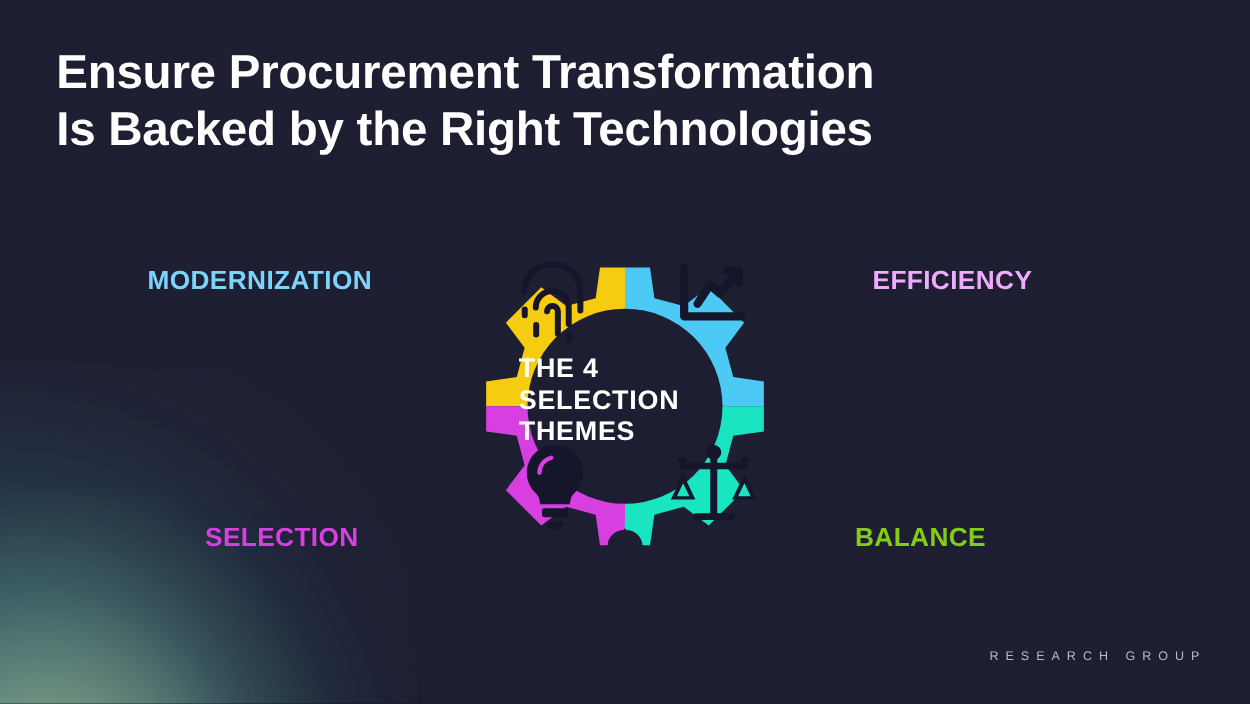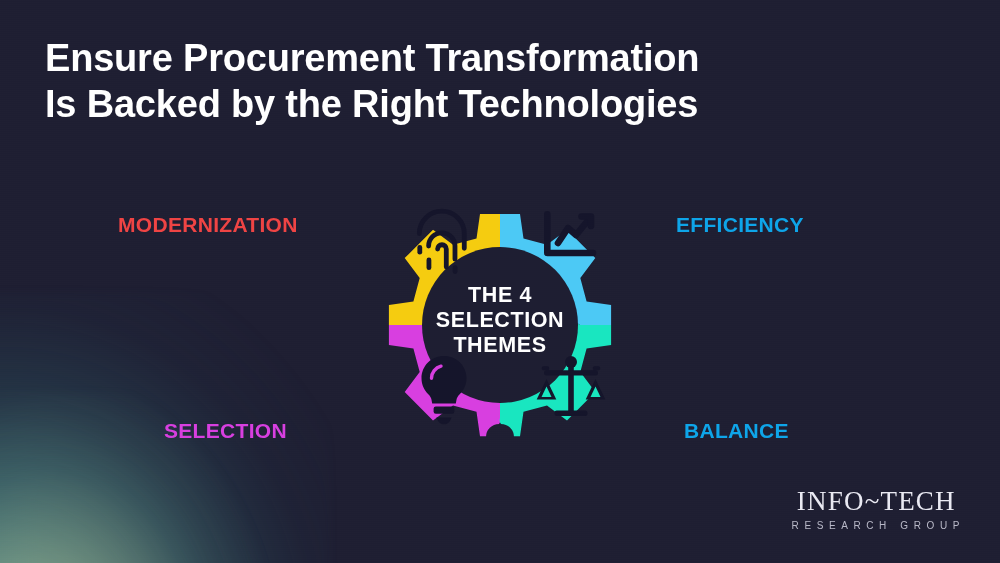--- a/index.html
+++ b/index.html
@@ -80,41 +80,41 @@
     height: 365px;
   }
   .diagram svg { display: block; width: 100%; height: 100%; }
   
   .center-label {
     position: absolute;
     left: 50%;
     top: 50%;
     transform: translate(-50%, -50%);
     width: 170px;
-    text-align: center;
+    text-align: left;
     color: #ffffff;
     font-size: 21.5px;
     font-weight: bold;
     line-height: 1.18;
     letter-spacing: 0.6px;
     white-space: pre-line;
     pointer-events: none;
   }
   
   .qlabel {
     position: absolute;
     font-size: 21px;
     font-weight: bold;
     letter-spacing: 0.3px;
     white-space: nowrap;
   }
-  .qlabel.modernization { left: 118px; top: 213px; color: #ef4444; }
-  .qlabel.efficiency    { left: 676px; top: 213px; color: #0ea5e9; }
+  .qlabel.modernization { left: 118px; top: 213px; color: #7dd3fc; }
+  .qlabel.efficiency    { left: 698px; top: 213px; color: #f0abfc; }
   .qlabel.innovation    { left: 164px; top: 419px; color: #D83FE0; }
-  .qlabel.balance       { left: 684px; top: 419px; color: #0ea5e9; }
+  .qlabel.balance       { left: 684px; top: 419px; color: #84cc16; }
   
   .logo {
     position: absolute;
     right: 35px;
     bottom: 32px;
     text-align: center;
     color: #e9e9f2;
   }
   .logo-main {
     font-family: "Liberation Serif", serif;
@@ -281,17 +281,16 @@
 SELECTION
 THEMES</div>
   </div>
 
   <div class="qlabel modernization">MODERNIZATION</div>
   <div class="qlabel efficiency">EFFICIENCY</div>
   <div class="qlabel innovation">SELECTION</div>
   <div class="qlabel balance">BALANCE</div>
 
   <div class="logo">
-    <div class="logo-main">INFO~TECH</div>
     <div class="logo-sub">RESEARCH GROUP</div>
   </div>
 
 </div>
 
 </body></html>

